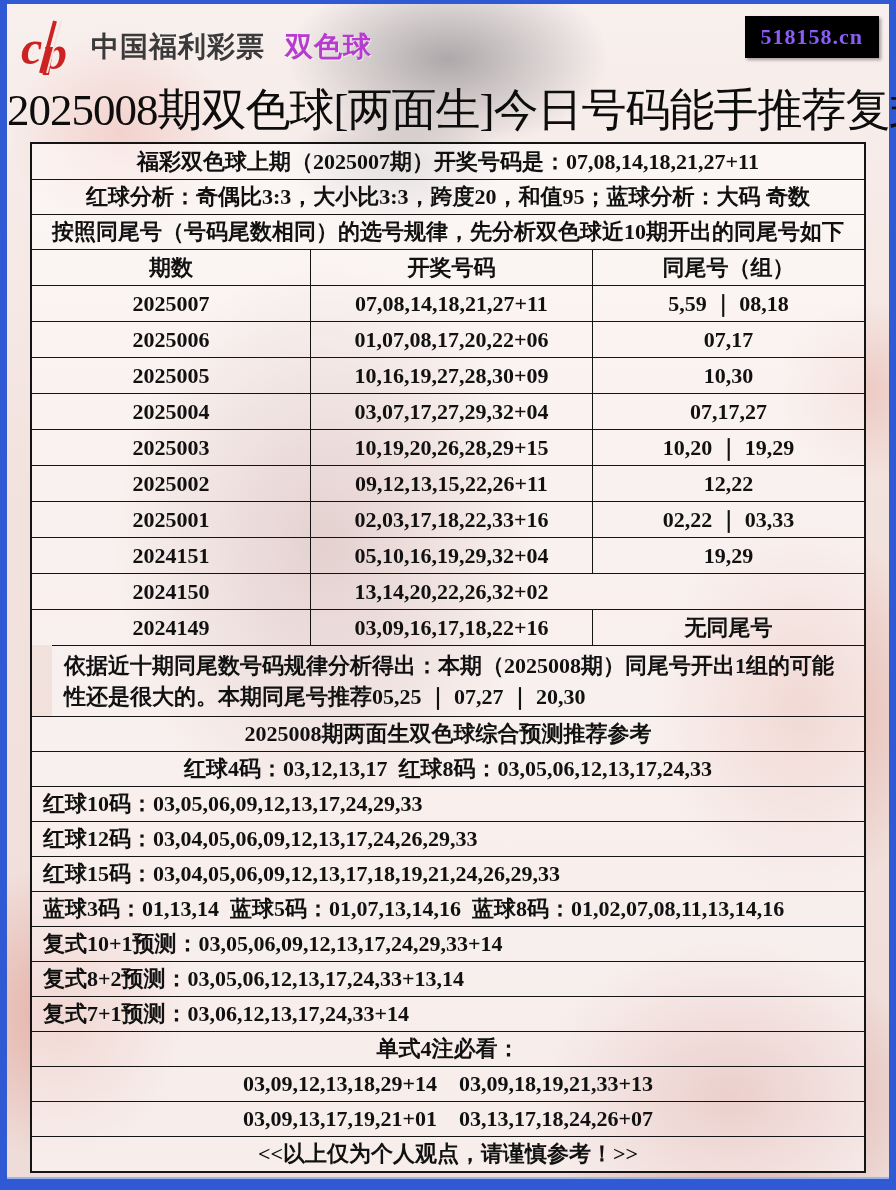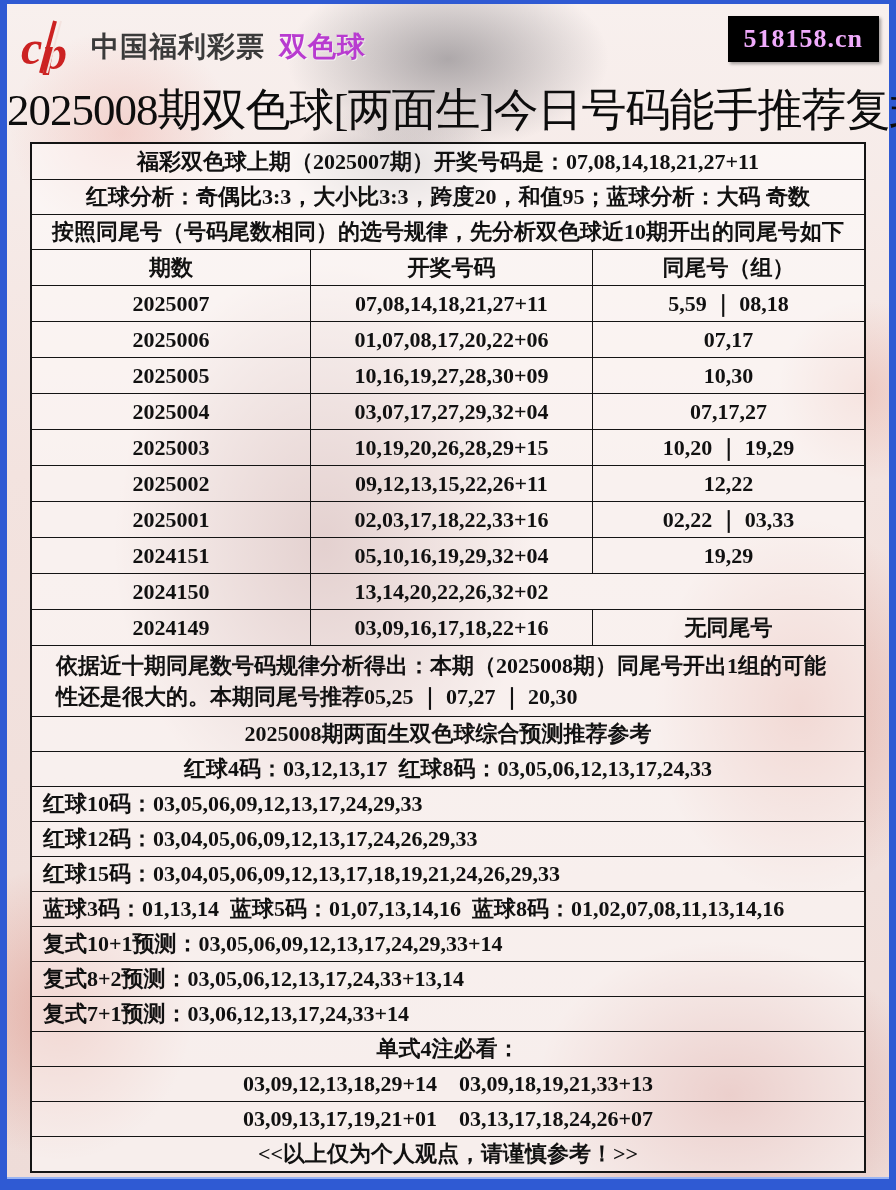--- a/index.html
+++ b/index.html
@@ -21,25 +21,25 @@
       radial-gradient(ellipse 190px 210px at 6% 86%, rgba(204,80,58,0.32), transparent 70%),
       radial-gradient(ellipse 280px 220px at 82% 93%, rgba(178,58,48,0.38), transparent 70%),
       radial-gradient(ellipse 160px 150px at 13% 11%, rgba(232,130,118,0.25), transparent 70%),
       radial-gradient(ellipse 120px 130px at 97% 33%, rgba(210,100,80,0.22), transparent 70%),
       linear-gradient(180deg, #f8f0ee 0%, #f3e3df 40%, #eedcd8 100%);
   }
   .header { position:relative; height:70px; padding:8px 14px 0 14px; display:flex; align-items:center; }
   .logo { width:60px; height:56px; flex:0 0 auto; }
   .brand { margin-left:10px; font-weight:700; font-size:28px; letter-spacing:1px; display:flex; align-items:baseline; }
   .brand .org { color:#3a3a3a; }
-  .brand .product { color:#b83bd0; margin-left:14px; text-shadow:1px 1px 0 rgba(255,255,255,0.6); }
+  .brand .product { color:#b83bd0; margin-left:20px; text-shadow:1px 1px 0 rgba(255,255,255,0.6); }
   .badge {
     position:absolute; right:10px; top:12px;
-    background:#000; color:#f0abfc;
-    font-size:26px; font-weight:700;
+    background:#000; color:#8b5cf6;
+    font-size:22px; font-weight:700;
     padding:8px 16px; letter-spacing:1px;
     box-shadow:2px 2px 3px rgba(0,0,0,0.35);
   }
   .title {
     text-align:center; color:#0d0d0d;
     font-size:45px; font-weight:400;
     line-height:56px; height:58px;
     letter-spacing:-1px; white-space:nowrap;
   }
   .sheet {
@@ -53,21 +53,21 @@
     font-size:22px; font-weight:700; color:#111;
     background:rgba(255,255,255,0.50);
     white-space:pre-wrap;
     padding:0 11px;
     box-sizing:border-box;
   }
   .sheet > .row:first-child { border-top:none; }
   .row.left { justify-content:flex-start; }
   .row.para {
     text-align:left; justify-content:flex-start;
-    line-height:31px; padding:4px 24px;
+    line-height:31px; padding:4px 12px;margin-left:20px;
   }
   .htable { border-top:1px solid #141414; }
   .trow {
     display:grid; grid-template-columns:33.4% 33.9% 32.7%;
     border-top:1px solid #141414;
     background:rgba(255,255,255,0.50);
   }
   .htable .trow:first-child { border-top:none; }
   .tcell {
     min-height:35px;

